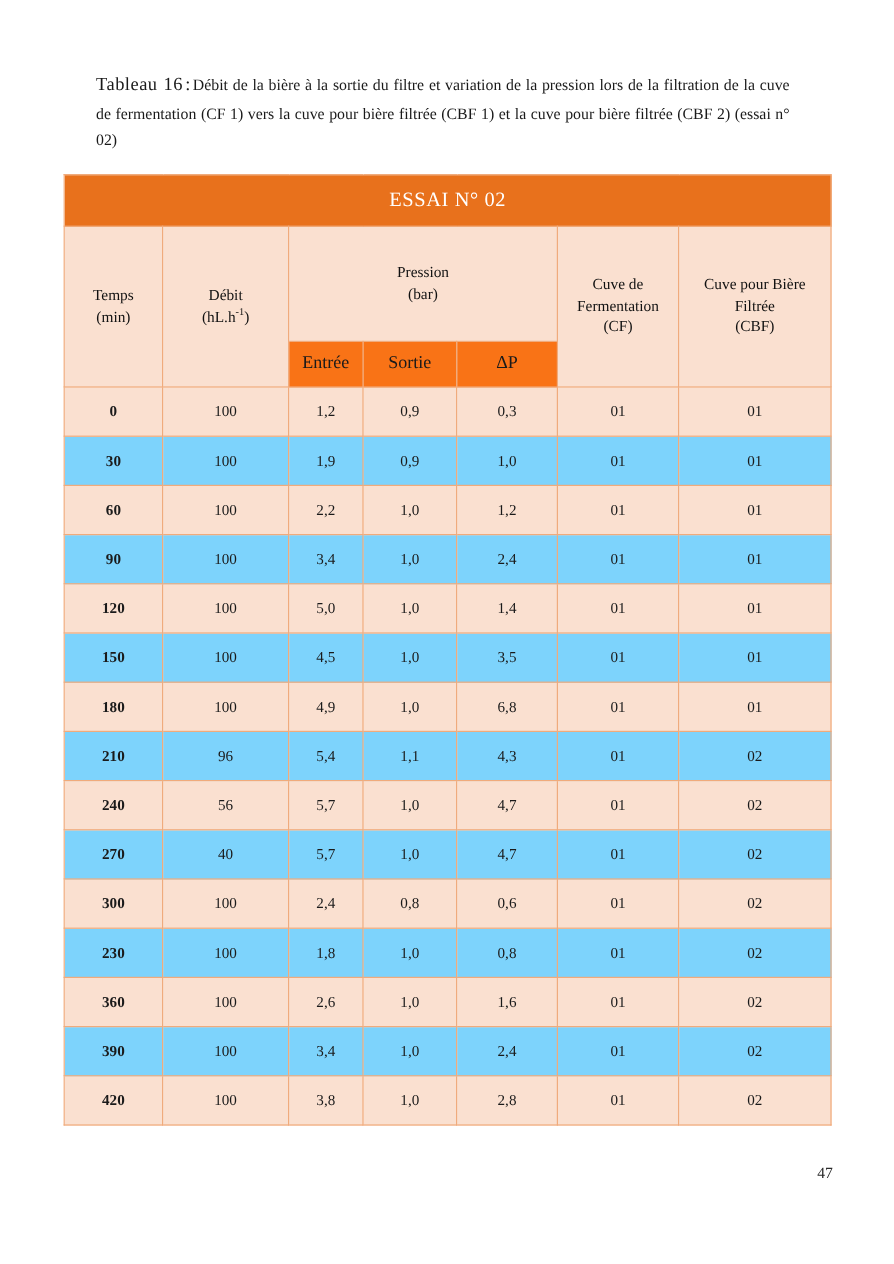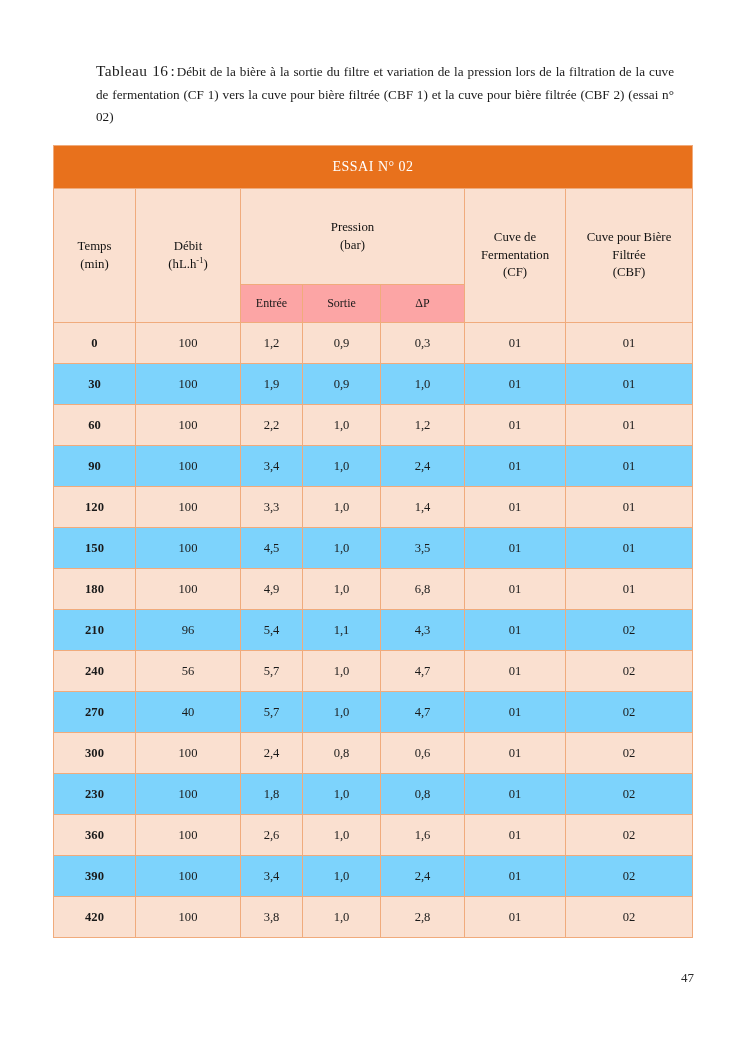--- a/index.html
+++ b/index.html
@@ -19,21 +19,21 @@
 
   .page {
     position: absolute;
     inset: 0;
     background: #ffffff;
   }
 
   
   .caption {
     position: absolute;
-    left: 96px;
+    left: 80px;
     top: 46px;
     width: 578px;
     font-size: 13.2px;
     line-height: 1.62;
     text-align: justify;
     text-justify: inter-word;
   }
   .caption-label {
     font-size: 15.4px;
     letter-spacing: 0.4px;
@@ -65,21 +65,21 @@
     text-align: center;
     vertical-align: middle;
     font-weight: normal;
   }
 
   
   .banner-row td {
     background: #E8711C;
     color: #ffffff;
     font-weight: bold;
-    font-size: 14px;
+    font-size: 17px;
     height: 42px;
     letter-spacing: 0.5px;
     border: 1px solid #E8711C;
   }
 
   
   .hdr-row th {
     background: #FAE0D0;
     color: #111111;
     font-weight: bold;
@@ -89,23 +89,23 @@
     padding: 2px 3px;
   }
   .hdr-row th sup {
     font-size: 8.6px;
     vertical-align: super;
     line-height: 0;
   }
 
   
   .subhdr-row td {
-    background: #fca5a5;
+    background: #f97316;
     height: 37px;
-    font-size: 12px;
+    font-size: 15px;
     color: #1a1a1a;
   }
 
   
   .data-row td {
     height: 40px;
     font-size: 12.6px;
   }
   .data-row.odd td { background: #FAE0D0; }
   .data-row.even td { background: #7dd3fc; }
@@ -218,21 +218,21 @@
             <td>100</td>
             <td>3,4</td>
             <td>1,0</td>
             <td>2,4</td>
             <td>01</td>
             <td>01</td>
           </tr>
           <tr class="data-row odd">
             <td class="c-time">120</td>
             <td>100</td>
-            <td>3,3</td>
+            <td>5,0</td>
             <td>1,0</td>
             <td>1,4</td>
             <td>01</td>
             <td>01</td>
           </tr>
           <tr class="data-row even">
             <td class="c-time">150</td>
             <td>100</td>
             <td>4,5</td>
             <td>1,0</td>

